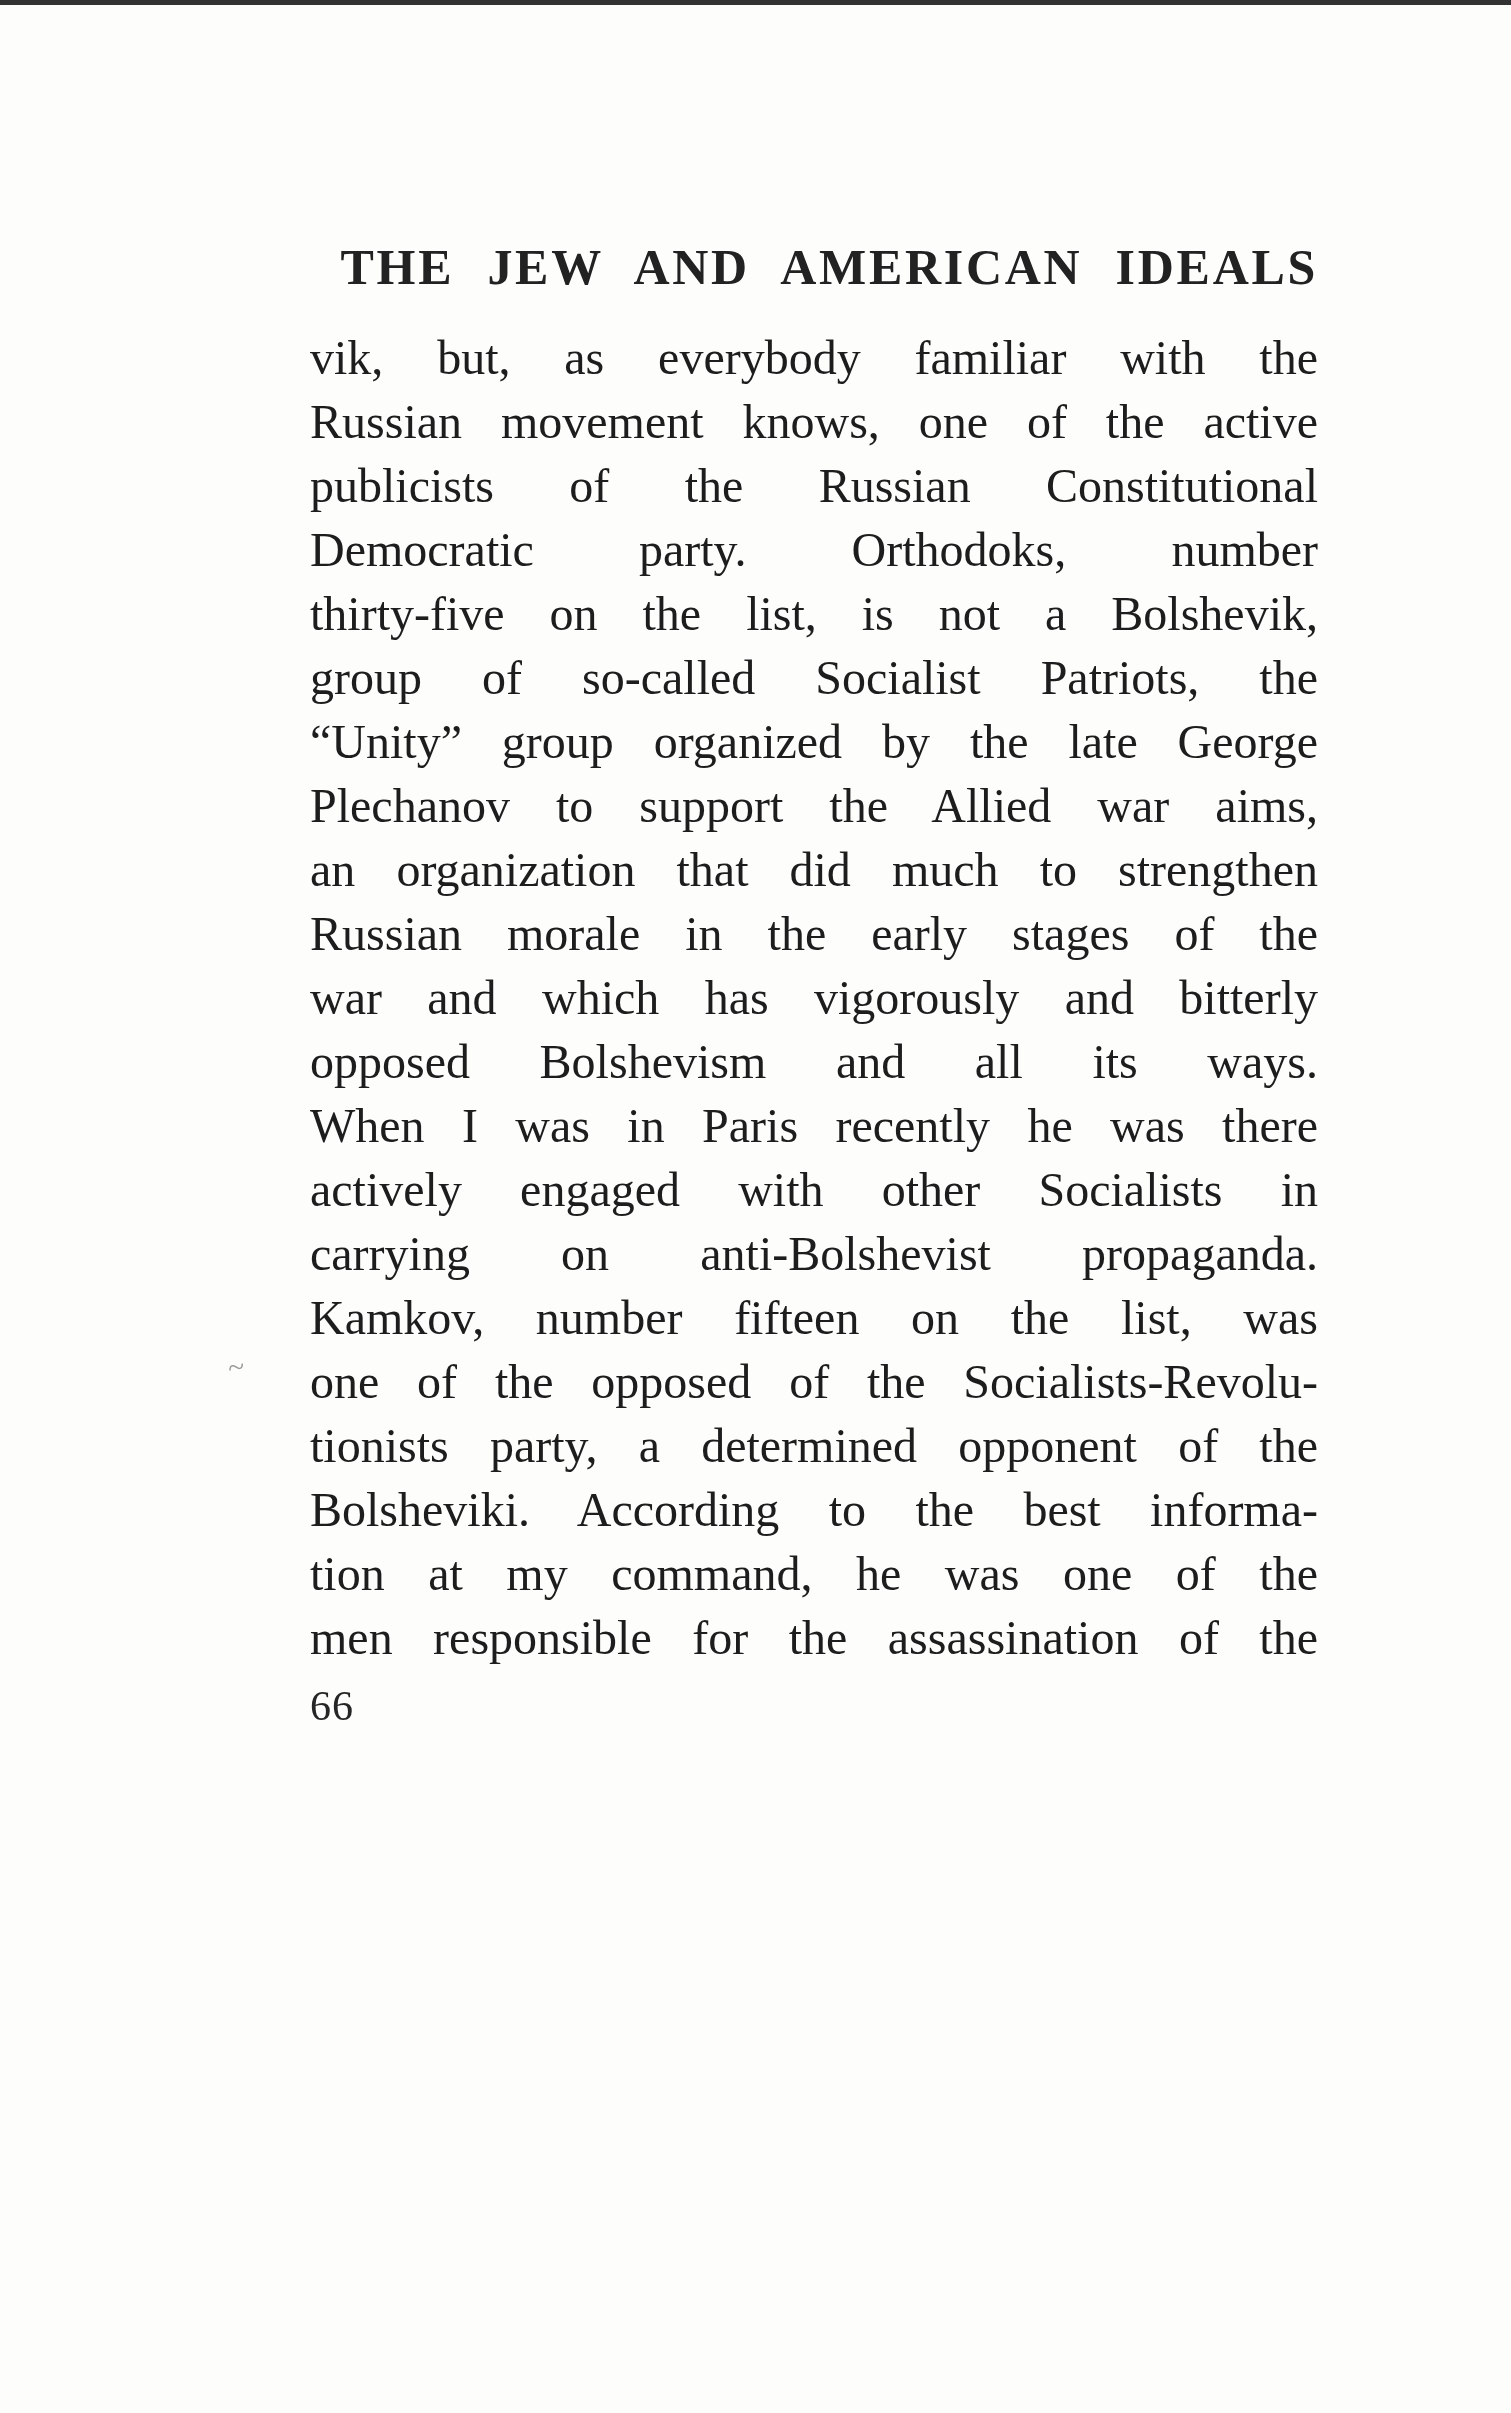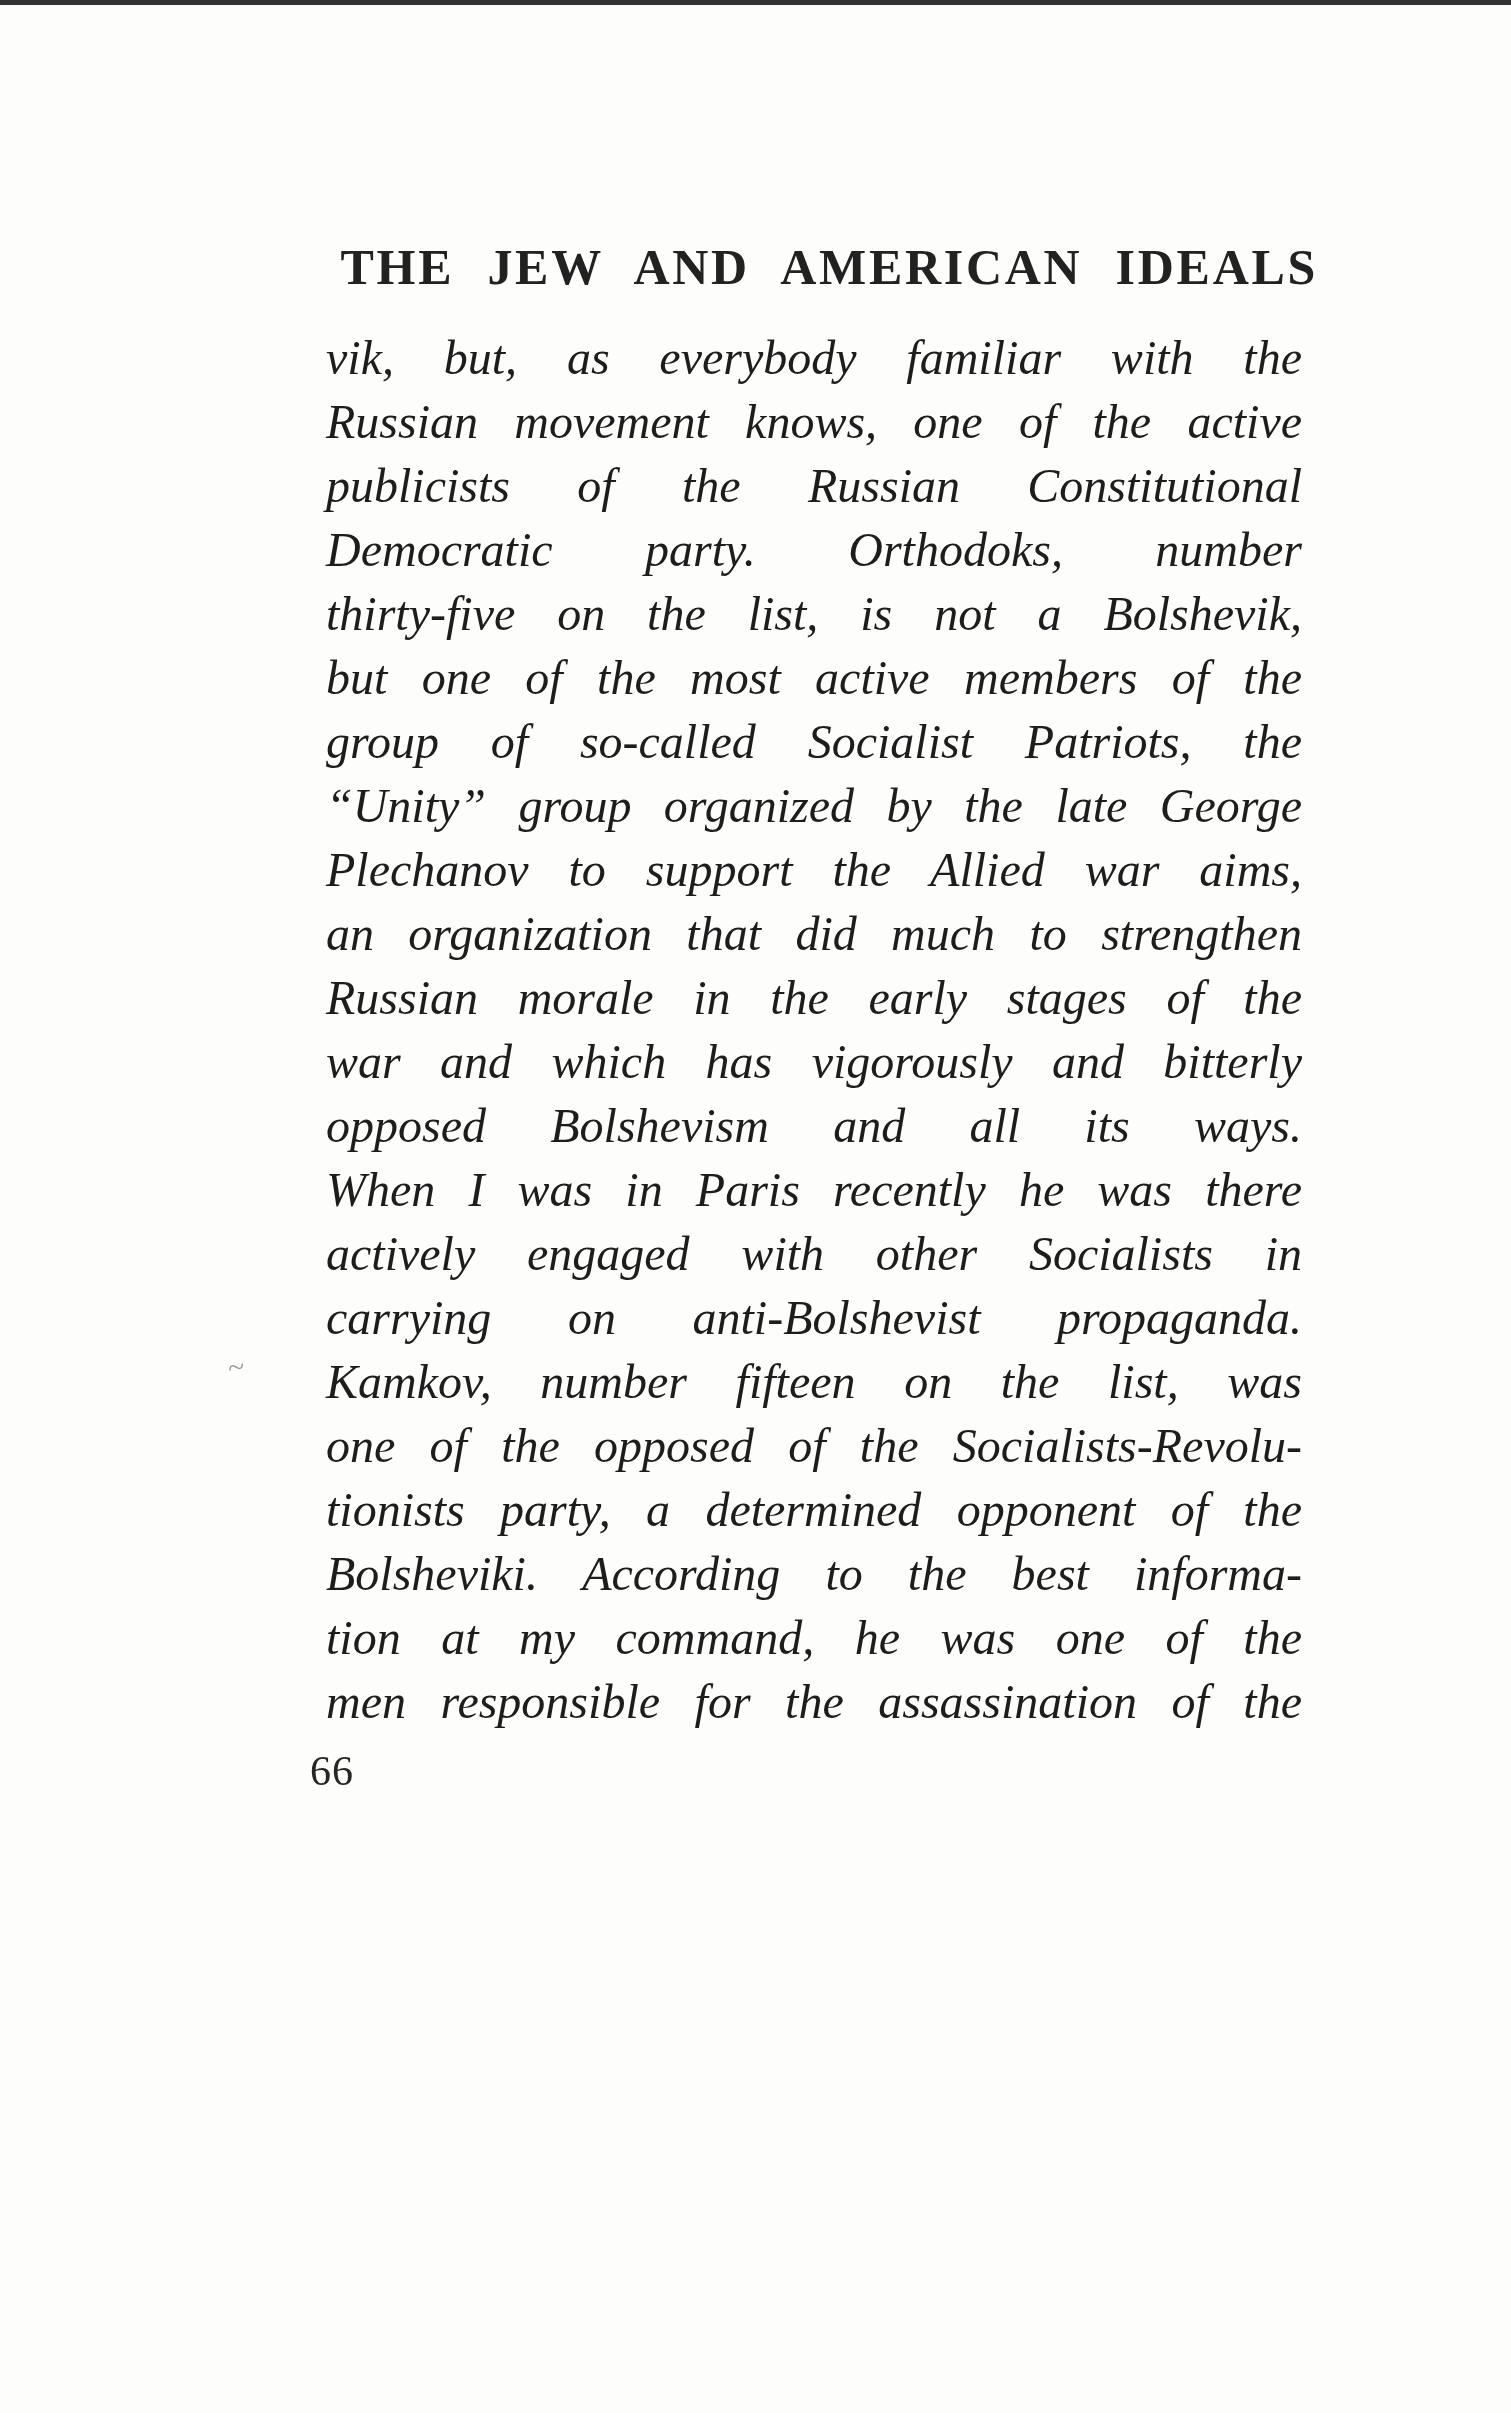--- a/index.html
+++ b/index.html
@@ -36,22 +36,21 @@
     text-align: right;
     font-size: 50px;
     line-height: 1.05;
     letter-spacing: 2.7px;
     word-spacing: 18px;
     color: #222222;
     margin: 0 0 32px 0;
     white-space: nowrap;
   }
   .body-block {
-    margin: 16px;
-    font-style: italic;
+    margin: 0;
   }
   .body-line {
     font-size: 48px;
     line-height: 64px;
     text-align: justify;
     text-align-last: justify;
     color: #1d1d1d;
   }
   .page-number {
     font-size: 42px;
@@ -81,21 +80,20 @@
   <div class="text-column">
 
     <h1 class="running-head">THE JEW AND AMERICAN IDEALS</h1>
 
     <div class="body-block">
       <div class="body-line">vik, but, as everybody familiar with the</div>
       <div class="body-line">Russian movement knows, one of the active</div>
       <div class="body-line">publicists of the Russian Constitutional</div>
       <div class="body-line">Democratic party. Orthodoks, number</div>
       <div class="body-line">thirty-five on the list, is not a Bolshevik,</div>
-      <div class="body-line">but one of the most active members of the</div>
       <div class="body-line">group of so-called Socialist Patriots, the</div>
       <div class="body-line">“Unity” group organized by the late George</div>
       <div class="body-line">Plechanov to support the Allied war aims,</div>
       <div class="body-line">an organization that did much to strengthen</div>
       <div class="body-line">Russian morale in the early stages of the</div>
       <div class="body-line">war and which has vigorously and bitterly</div>
       <div class="body-line">opposed Bolshevism and all its ways.</div>
       <div class="body-line">When I was in Paris recently he was there</div>
       <div class="body-line">actively engaged with other Socialists in</div>
       <div class="body-line">carrying on anti-Bolshevist propaganda.</div>

